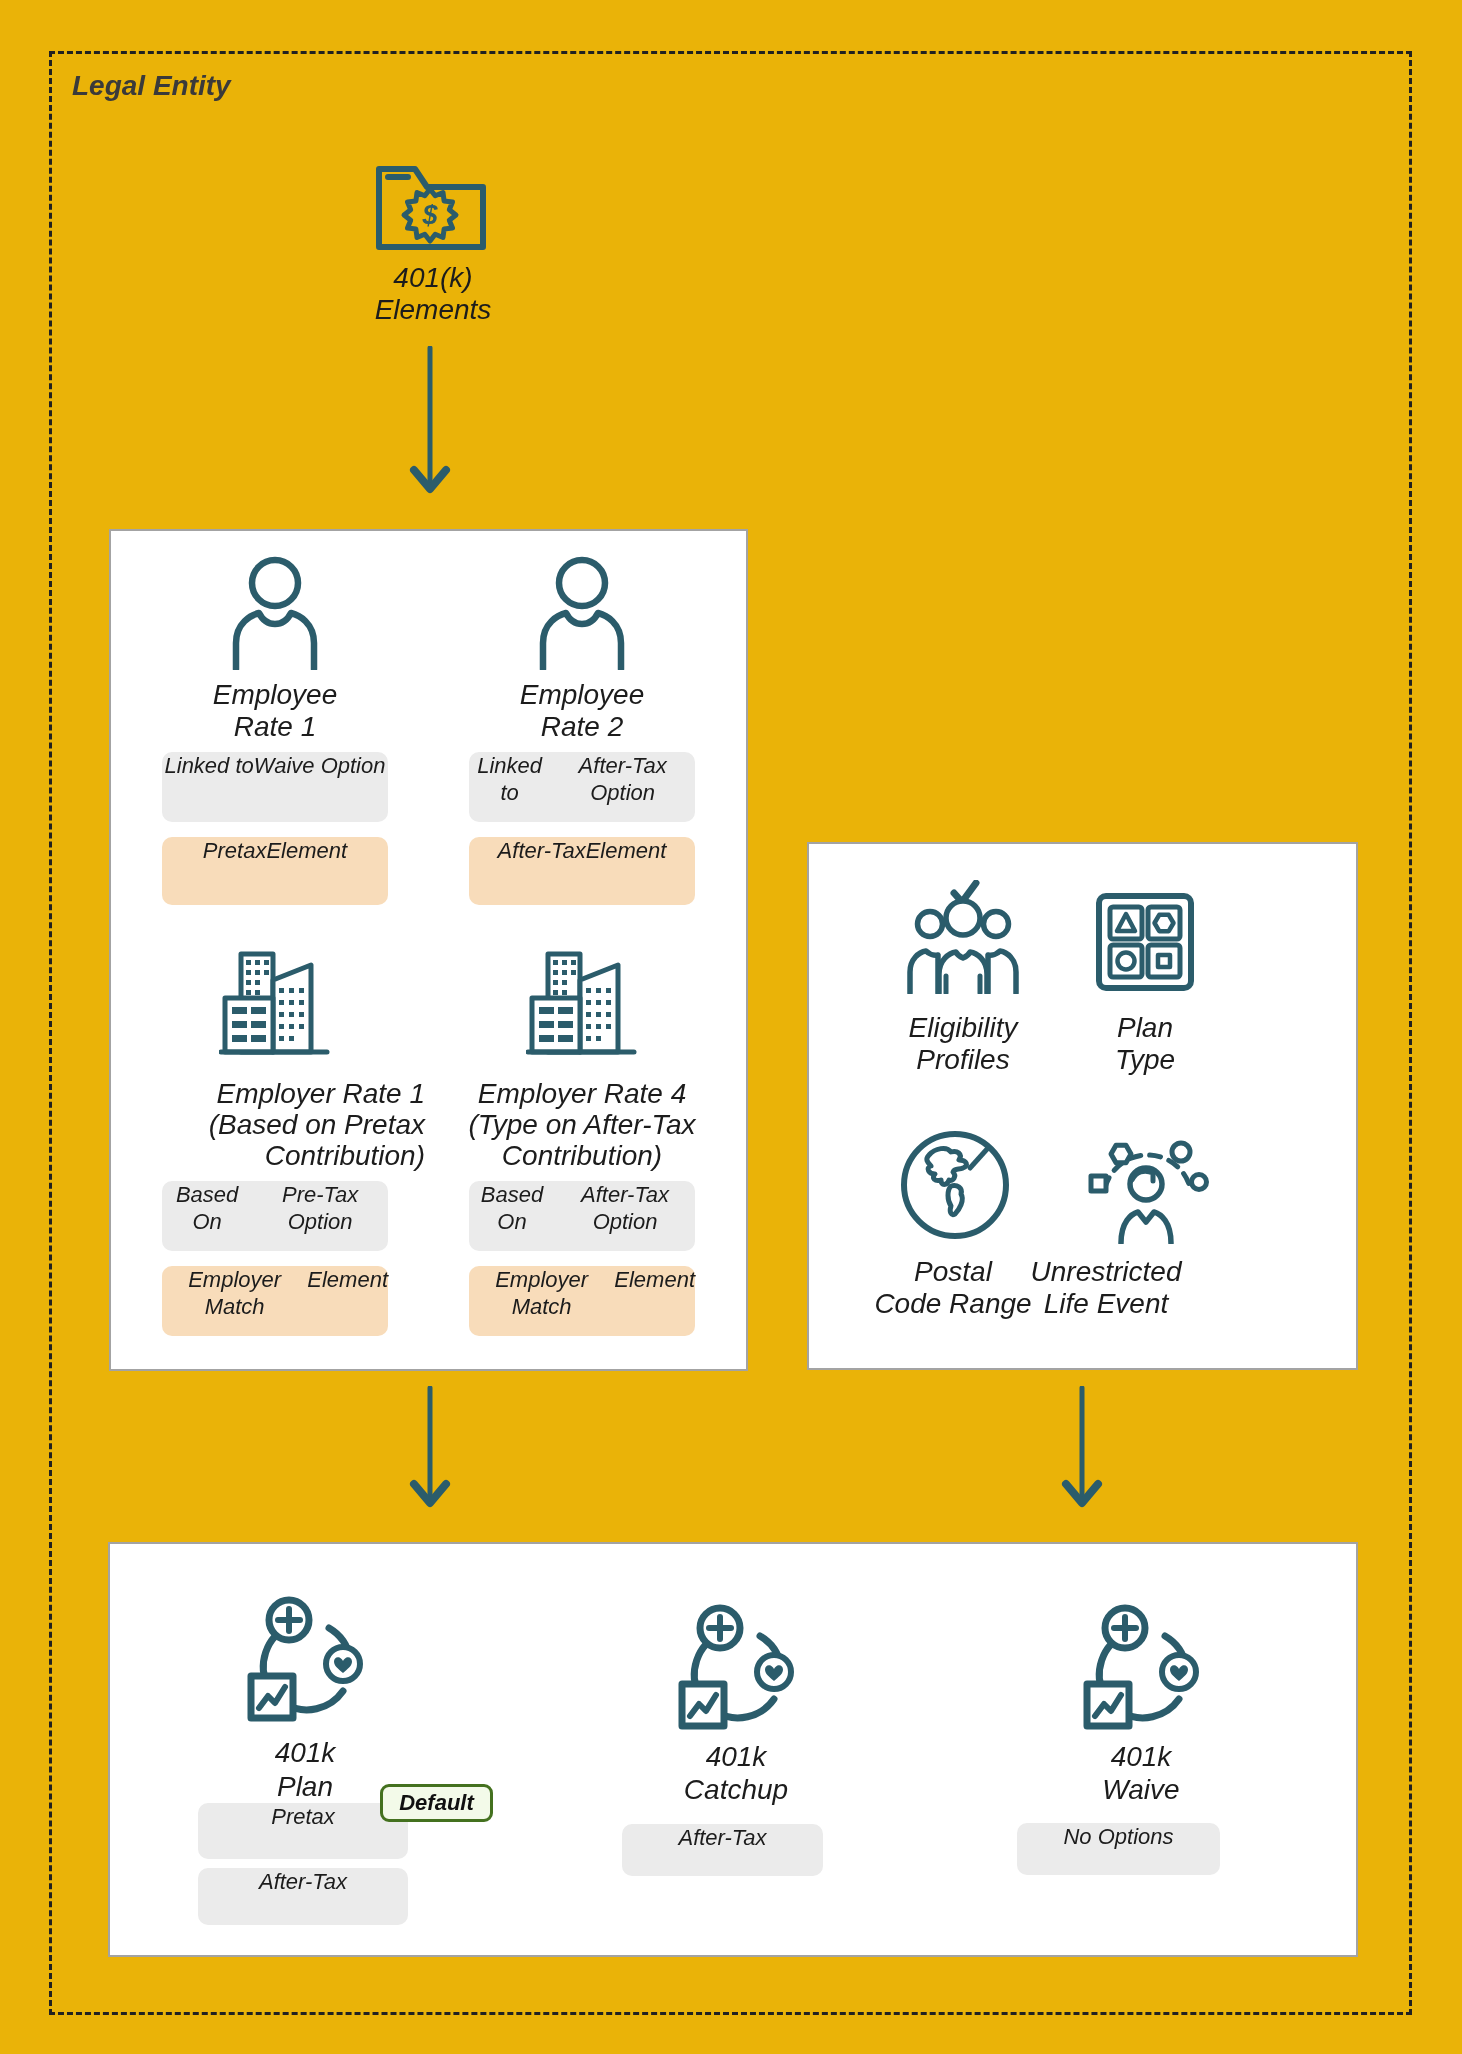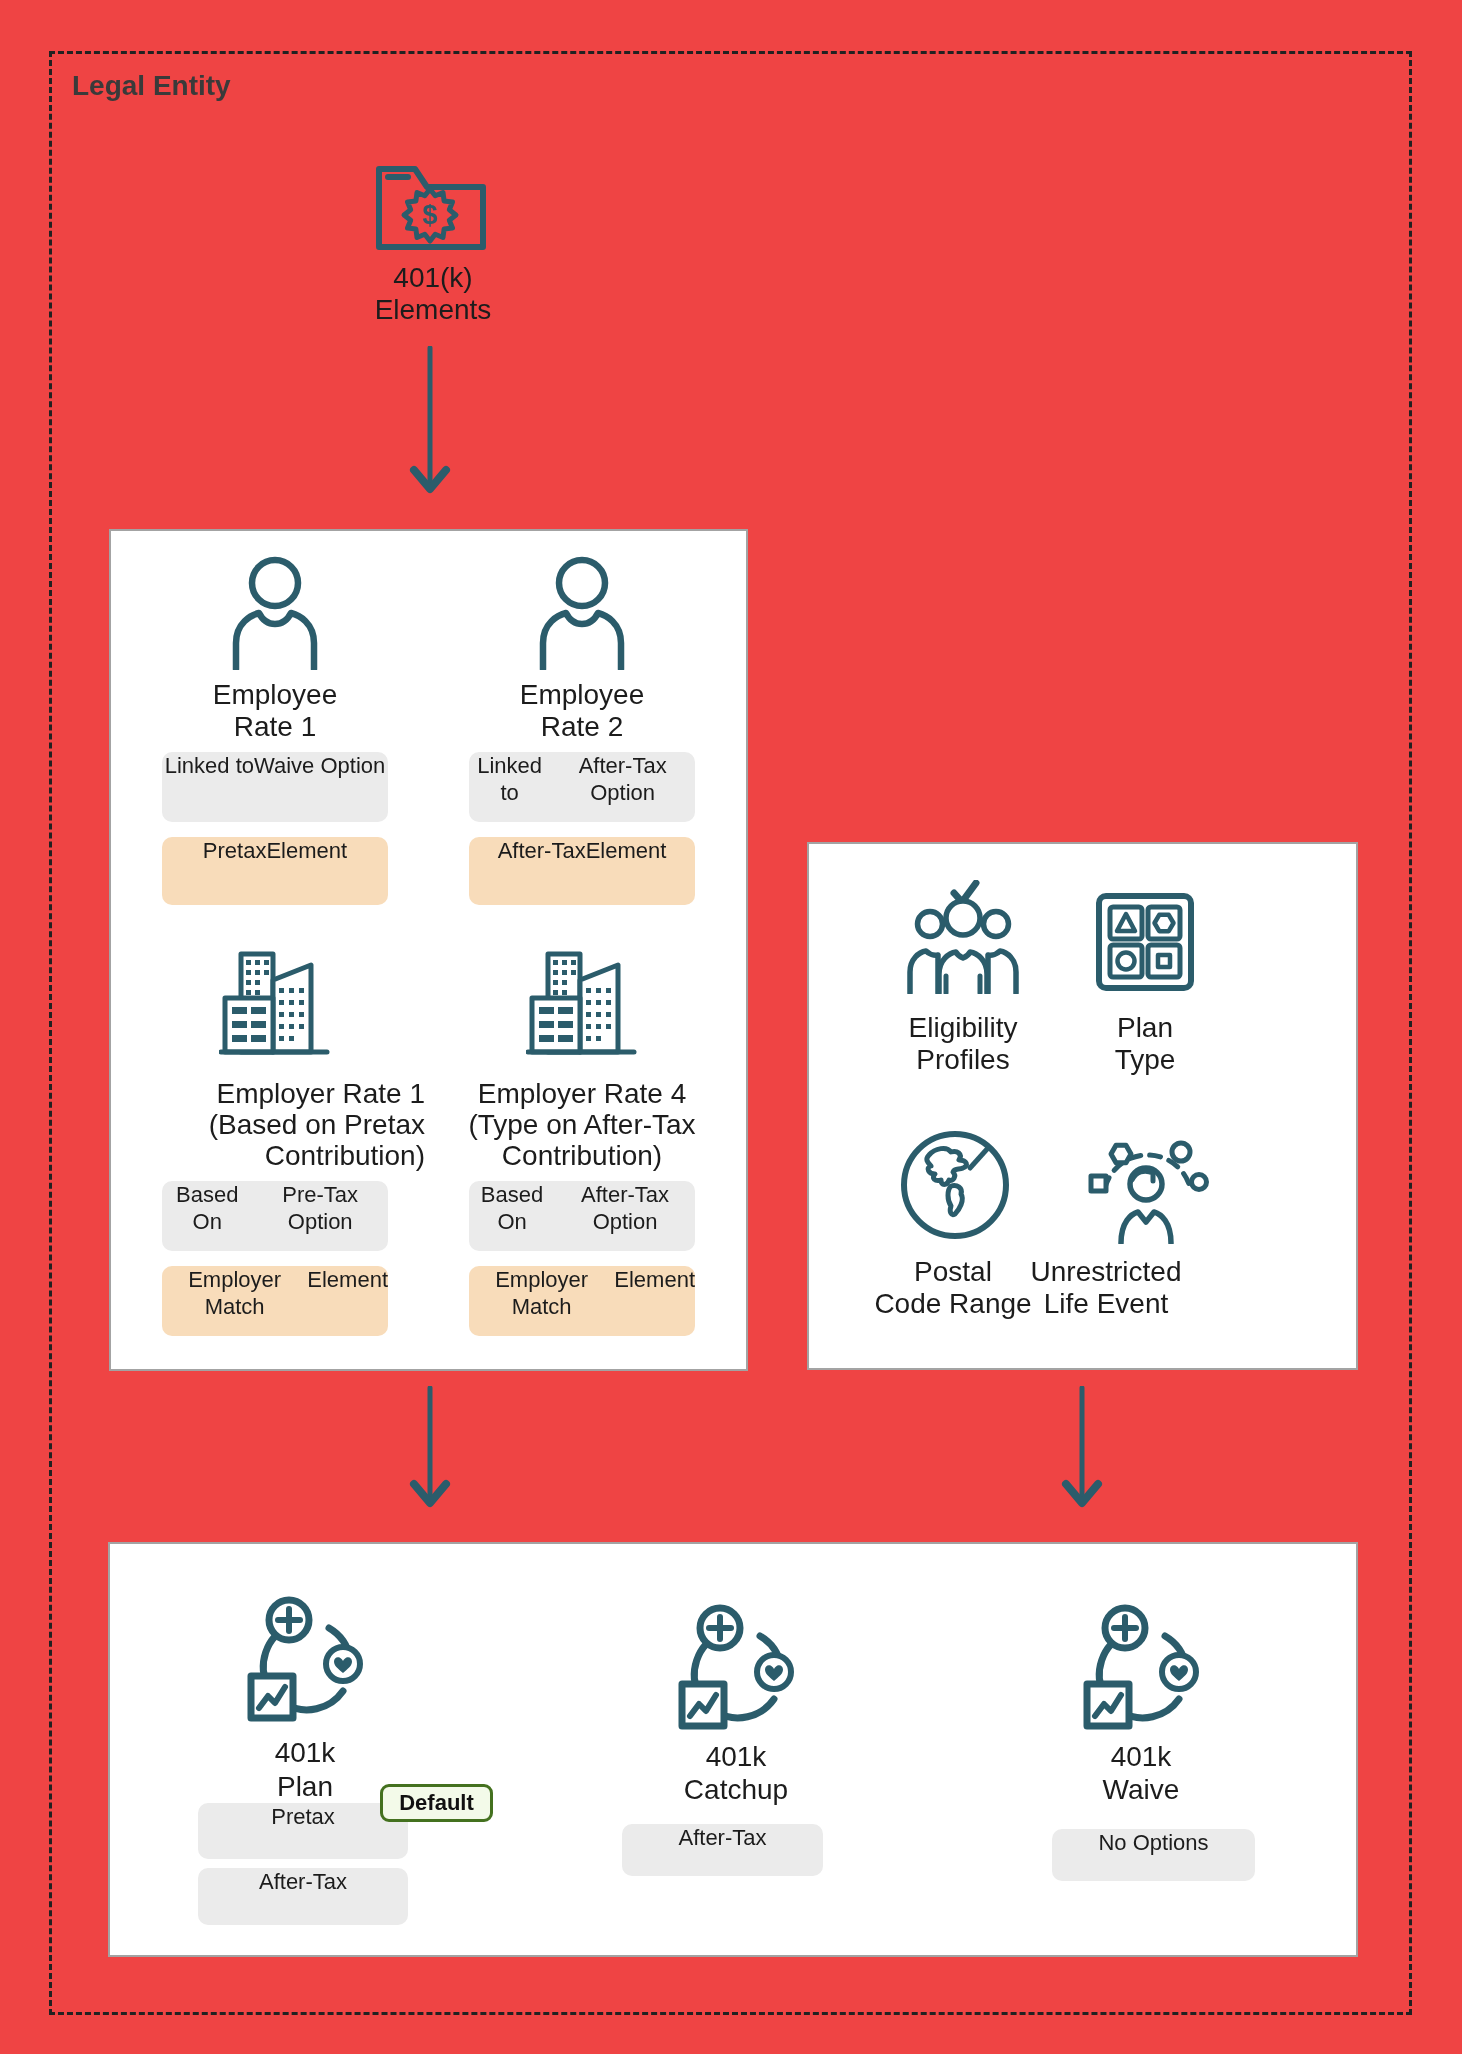--- a/index.html
+++ b/index.html
@@ -1,17 +1,17 @@
 <!DOCTYPE html>
 <html><head>
 <meta charset="utf-8">
 <style>
   html,body{margin:0;padding:0;background:#fff;}
-  .canvas{position:relative;width:1462px;height:2054px;background:#ef4444;
-          font-family:"Liberation Sans", sans-serif;color:#1c1c1c;overflow:hidden;}
+  .canvas{position:relative;width:1462px;height:2054px;background:#eab308;
+          font-family:"Liberation Sans", sans-serif;color:#1c1c1c;overflow:hidden;font-style:italic;}
   .outer-dashed{position:absolute;left:49px;top:51px;width:1363px;height:1964px;
           border:3px dashed #212121;box-sizing:border-box;}
   .page-title{position:absolute;left:72px;top:70px;font-size:28px;font-weight:bold;color:#3a3a3a;}
   .group-box{position:absolute;background:#fff;border:2px solid #a3a3a3;box-sizing:border-box;}
   .node-label{position:absolute;text-align:center;font-size:28px;line-height:32px;color:#1c1c1c;}
   .node-label.three{line-height:31px;}
   .chip{position:absolute;background:#ebebeb;border-radius:10px;text-align:center;
         font-size:22px;line-height:27px;color:#1c1c1c;display:flex;flex-direction:row;
         justify-content:center;box-sizing:border-box;}
   .chip.orange{background:#f8dcba;}
@@ -313,15 +313,15 @@
     <line class="ic" stroke-width="6" x1="43" y1="28" x2="65" y2="28"></line>
     <circle class="icw" stroke-width="6" cx="108" cy="72" r="17"></circle>
     <path class="icf" d="M108,81 C103,76.5 99,74 99,69.5 C99,66 102,64.3 104.6,65.6 C106.2,66.4 107,67.4 108,69 C109,67.4 109.8,66.4 111.4,65.6 C114,64.3 117,66 117,69.5 C117,74 113,76.5 108,81 Z"></path>
     <rect class="icw" stroke-width="7" x="16" y="84" width="42" height="42"></rect>
     <polyline class="ic" stroke-width="6" points="24,116 33,104 40,111 50,95"></polyline>
   </svg>
   <div class="node-label" style="left:1031px;top:1740px;width:220px;line-height:33px;">
     <div>401k</div>
     <div>Waive</div>
   </div>
-  <div class="chip" style="left:1052px;top:1823px;width:203px;height:52px;margin-top:6px;">No Options</div>
+  <div class="chip" style="left:1017px;top:1823px;width:203px;height:52px;">No Options</div>
 
 </div>
 
 </body></html>

